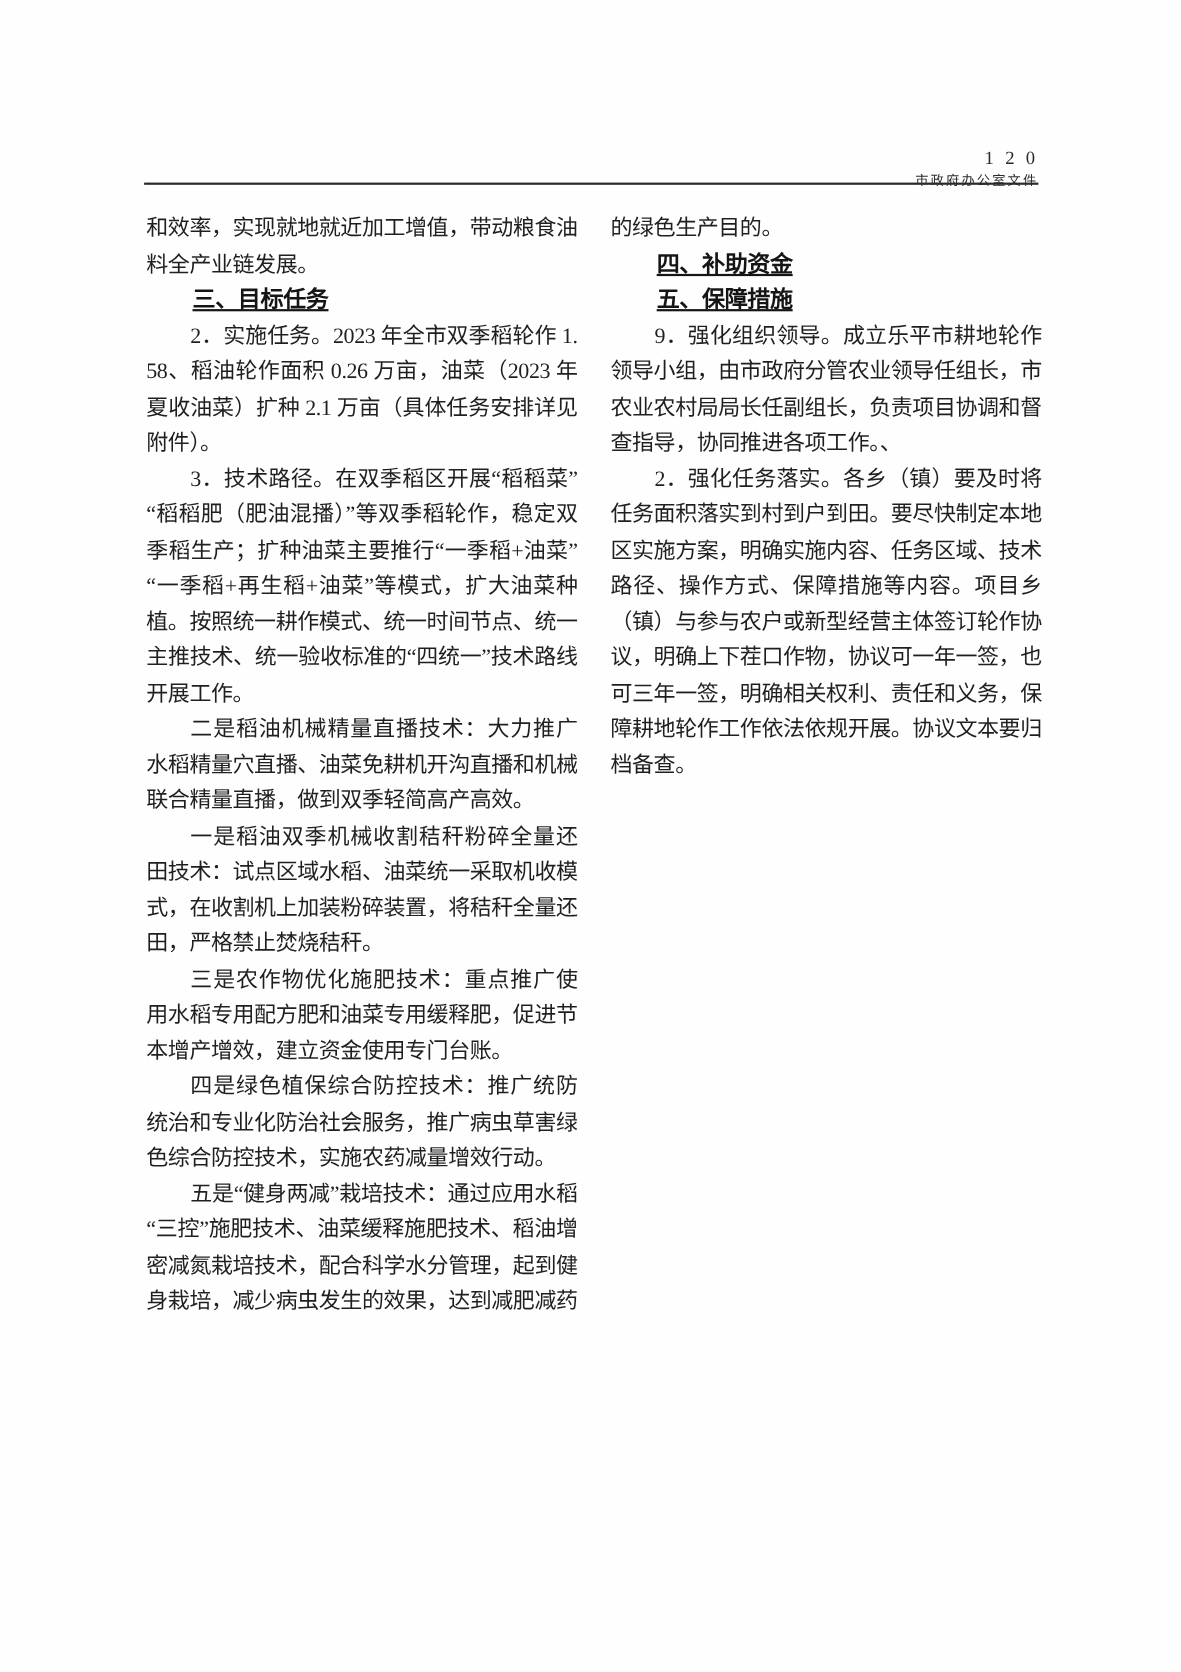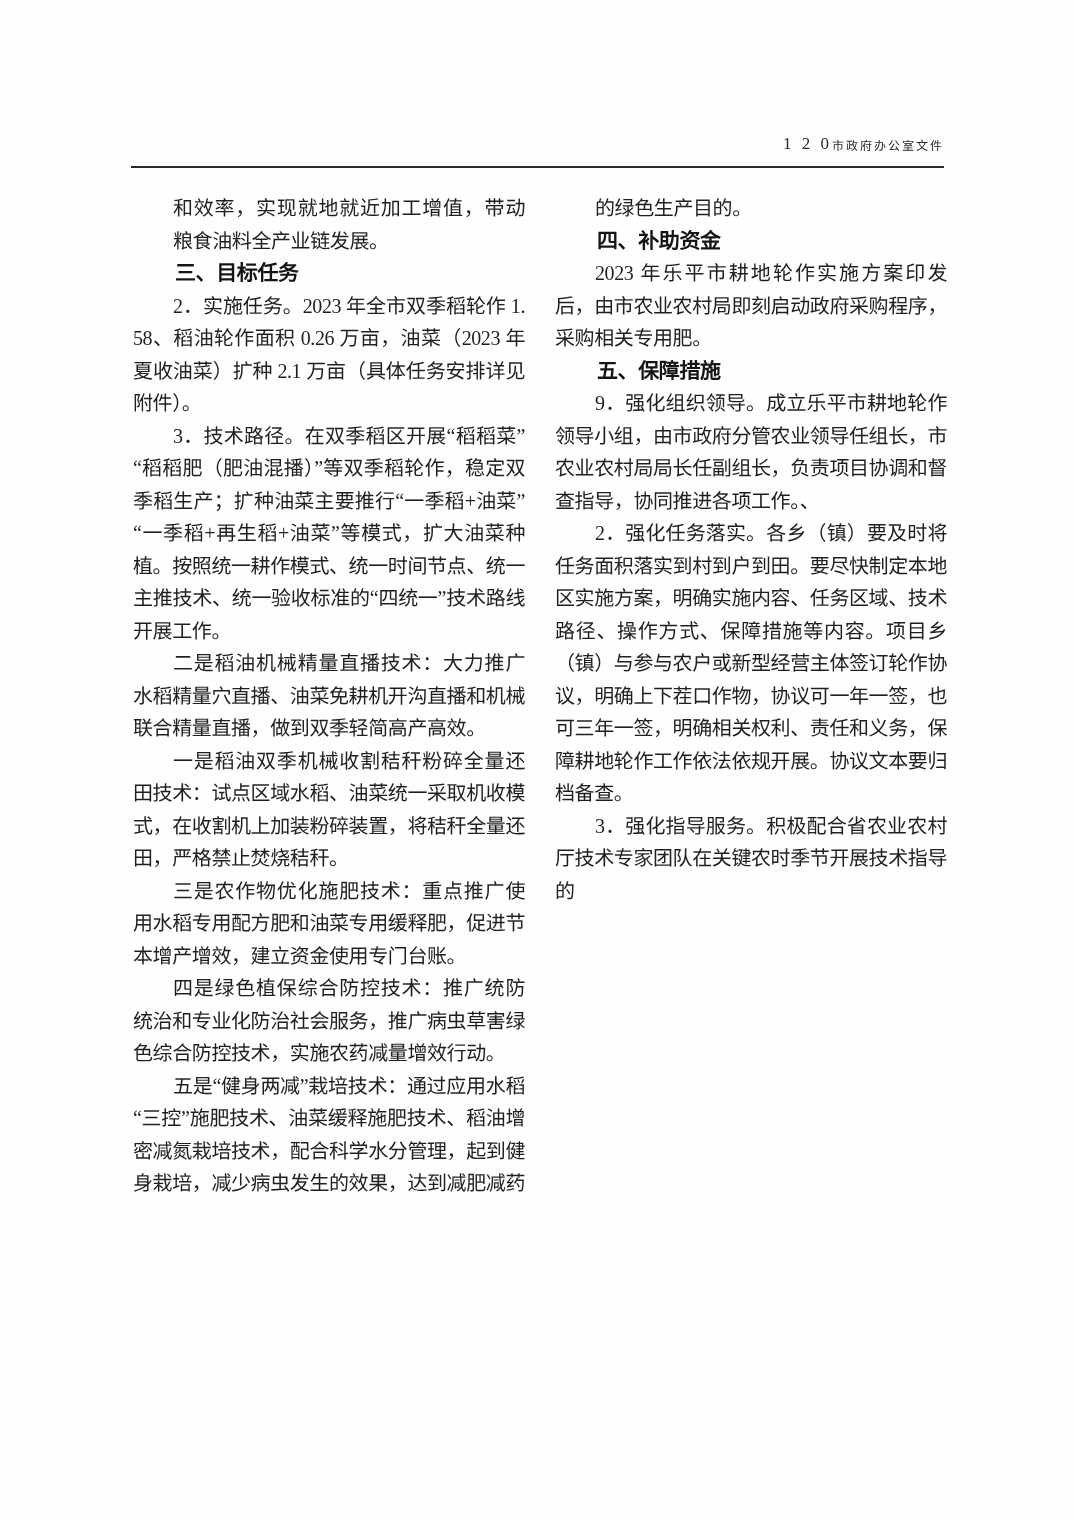--- a/index.html
+++ b/index.html
@@ -11,21 +11,21 @@
   .page{
     position:relative;
     width:1074px;height:1520px;
     background:#fefefe;
     color:#1f1f1f;
     overflow:hidden;
   }
   .page-header{
     position:absolute;
     top:134px;left:133px;width:811px;
-    display:flex;justify-content:flex-end;align-items:flex-end;
+    display:flex;justify-content:center;align-items:flex-end;flex-direction:column;
   }
   .page-number{
     font-size:17px;
     letter-spacing:3px;
     color:#2a2a2a;
   }
   .header-doc-type{
     font-size:12px;
     letter-spacing:2px;
     color:#2a2a2a;
@@ -49,27 +49,28 @@
   .col p{
     margin:0;
     font-size:20px;
     line-height:32.5px;
     letter-spacing:-0.4px;
     text-align:justify;
     text-justify:inter-ideograph;
     word-break:break-all;
   }
   .col p.paragraph{ text-indent:2em; }
-  .col p.continuation{ text-indent:0;margin-left:40px; }
+  .col p.continuation{ text-indent:0; }
   .col p.heading{
     text-indent:2em;
     font-family:"Liberation Sans","DejaVu Sans",sans-serif;
     font-weight:bold;
     font-size:21px;
     color:#151515;
+    text-decoration:underline;
   }
 </style>
 </head>
 <body>
 
 <div class="page">
 
   <div class="page-header">
     <span class="page-number">1 2 0</span>
     <span class="header-doc-type">市政府办公室文件</span>
@@ -85,21 +86,19 @@
         <p class="paragraph">3．技术路径。在双季稻区开展“稻稻菜”“稻稻肥（肥油混播）”等双季稻轮作，稳定双季稻生产；扩种油菜主要推行“一季稻+油菜”“一季稻+再生稻+油菜”等模式，扩大油菜种植。按照统一耕作模式、统一时间节点、统一主推技术、统一验收标准的“四统一”技术路线开展工作。</p>
         <p class="paragraph">二是稻油机械精量直播技术：大力推广水稻精量穴直播、油菜免耕机开沟直播和机械联合精量直播，做到双季轻简高产高效。</p>
         <p class="paragraph">一是稻油双季机械收割秸秆粉碎全量还田技术：试点区域水稻、油菜统一采取机收模式，在收割机上加装粉碎装置，将秸秆全量还田，严格禁止焚烧秸秆。</p>
         <p class="paragraph">三是农作物优化施肥技术：重点推广使用水稻专用配方肥和油菜专用缓释肥，促进节本增产增效，建立资金使用专门台账。</p>
         <p class="paragraph">四是绿色植保综合防控技术：推广统防统治和专业化防治社会服务，推广病虫草害绿色综合防控技术，实施农药减量增效行动。</p>
         <p class="paragraph">五是“健身两减”栽培技术：通过应用水稻“三控”施肥技术、油菜缓释施肥技术、稻油增密减氮栽培技术，配合科学水分管理，起到健身栽培，减少病虫发生的效果，达到减肥减药</p>
       </section>
     <section class="col">
         <p class="continuation">的绿色生产目的。</p>
         <p class="heading">四、补助资金</p>
-        <p class="paragraph">2023 年乐平市耕地轮作实施方案印发后，由市农业农村局即刻启动政府采购程序，采购相关专用肥。</p>
         <p class="heading">五、保障措施</p>
         <p class="paragraph">9．强化组织领导。成立乐平市耕地轮作领导小组，由市政府分管农业领导任组长，市农业农村局局长任副组长，负责项目协调和督查指导，协同推进各项工作。、</p>
         <p class="paragraph">2．强化任务落实。各乡（镇）要及时将任务面积落实到村到户到田。要尽快制定本地区实施方案，明确实施内容、任务区域、技术路径、操作方式、保障措施等内容。项目乡（镇）与参与农户或新型经营主体签订轮作协议，明确上下茬口作物，协议可一年一签，也可三年一签，明确相关权利、责任和义务，保障耕地轮作工作依法依规开展。协议文本要归档备查。</p>
-        <p class="paragraph">3．强化指导服务。积极配合省农业农村厅技术专家团队在关键农时季节开展技术指导的</p>
       </section>
   </div>
 
 </div>
 
 </body></html>

